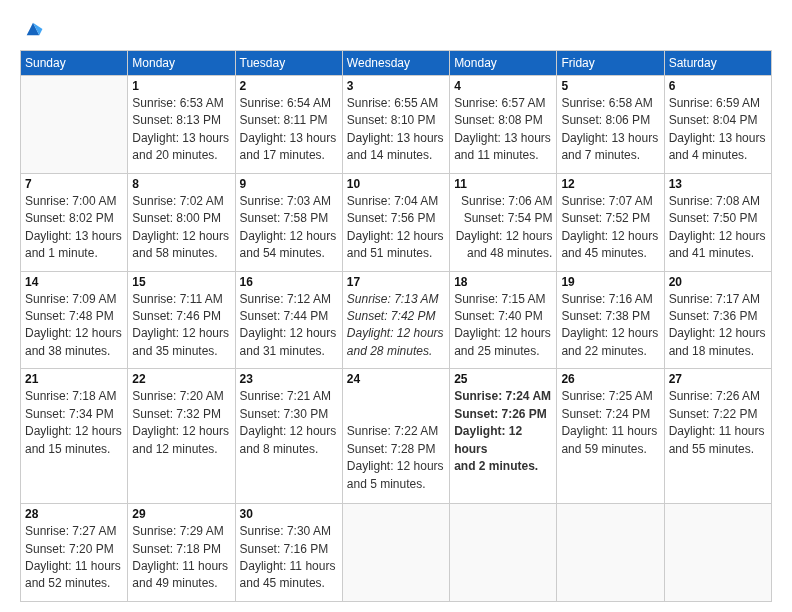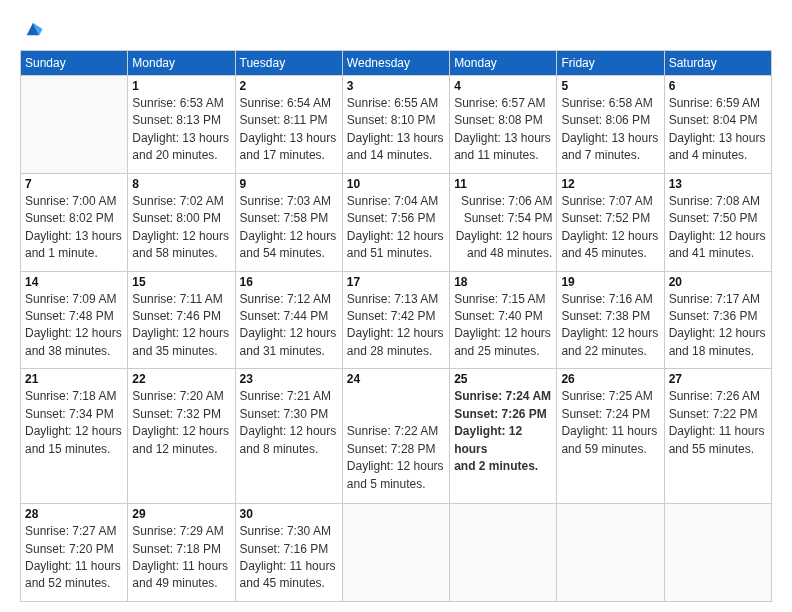--- a/index.html
+++ b/index.html
@@ -243,21 +243,21 @@
           </td>
           <td>
             <span class="day-number">16</span>
             <div class="day-info" style="white-space: pre-line;">Sunrise: 7:12 AM
 Sunset: 7:44 PM
 Daylight: 12 hours
 and 31 minutes.</div>
           </td>
           <td>
             <span class="day-number">17</span>
-            <div class="day-info" style="white-space: pre-line;">Sunrise: 7:13 AM
+            <div class="day-info" style="white-space: pre-line; font-style: italic;">Sunrise: 7:13 AM
 Sunset: 7:42 PM
 Daylight: 12 hours
 and 28 minutes.</div>
           </td>
           <td>
             <span class="day-number">18</span>
             <div class="day-info" style="white-space: pre-line;">Sunrise: 7:15 AM
 Sunset: 7:40 PM
 Daylight: 12 hours
 and 25 minutes.</div>

